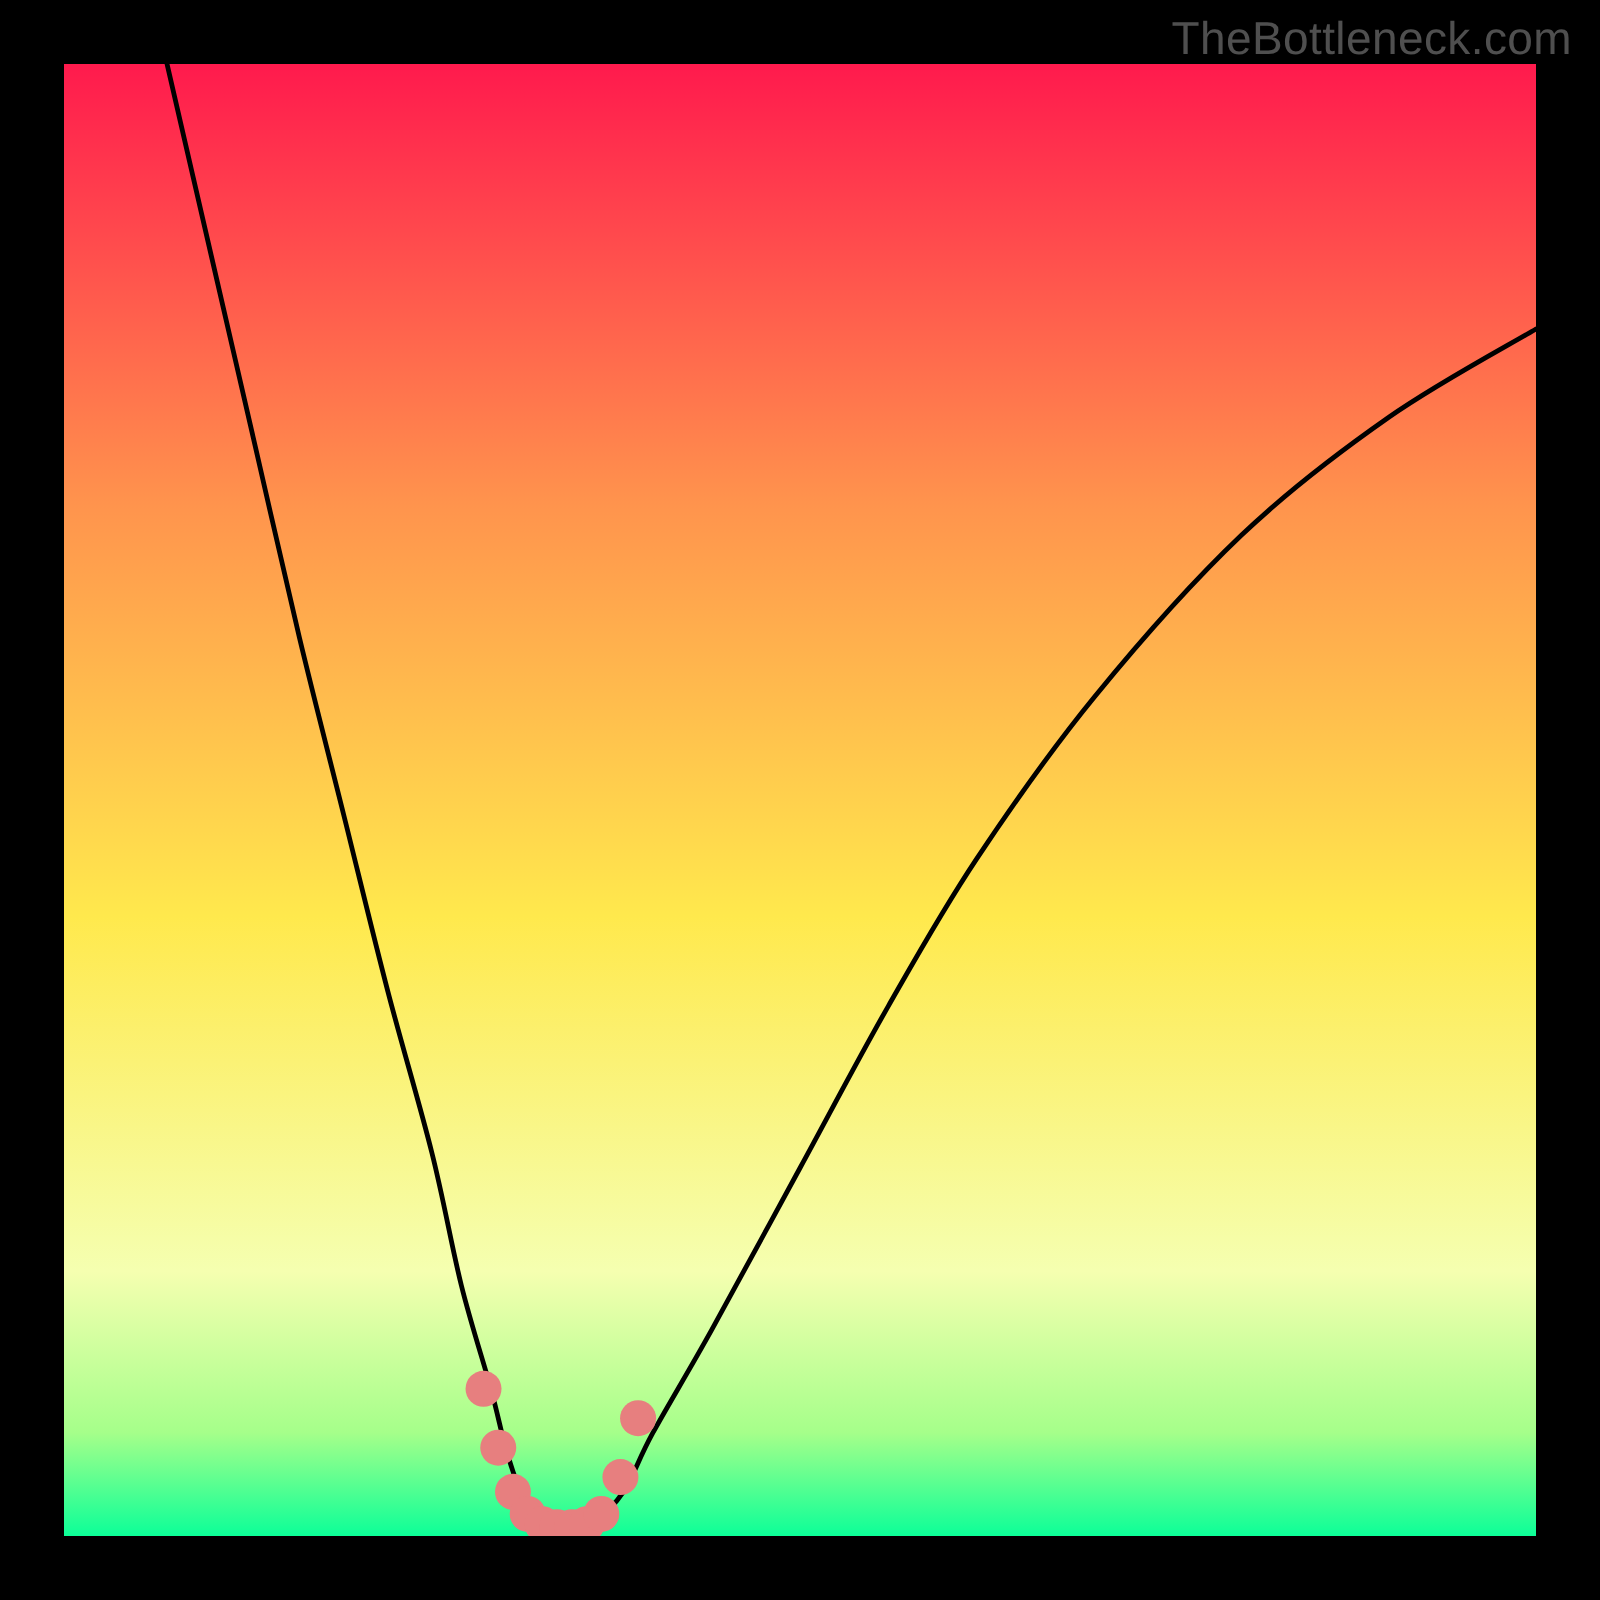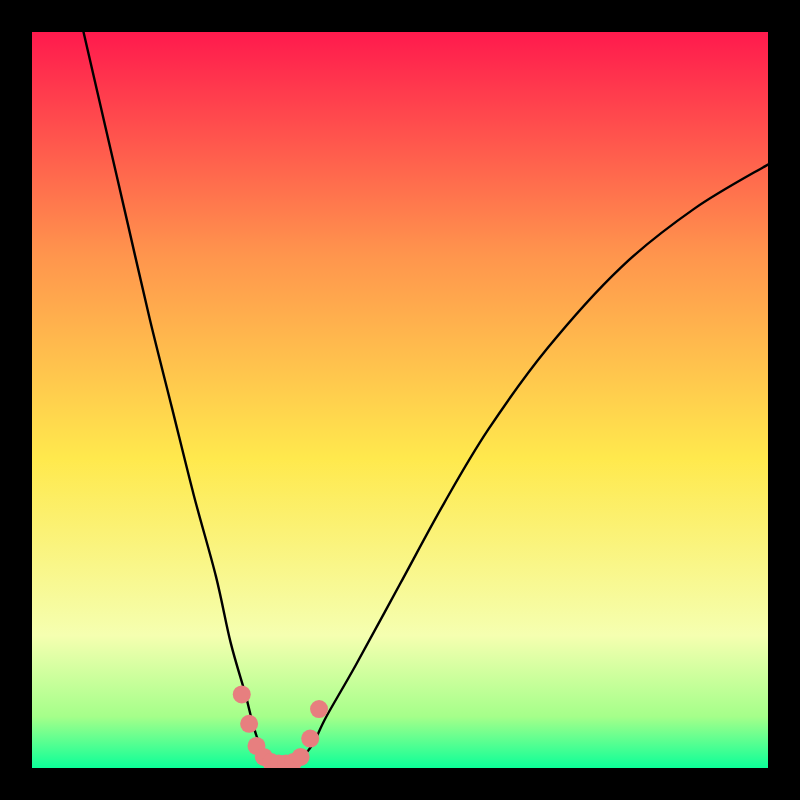--- a/index.html
+++ b/index.html
@@ -60,13 +60,14 @@
           <circle cx="239.20" cy="730.11" r="9" fill="#e77f7f"></circle>
           <circle cx="246.56" cy="731.58" r="9" fill="#e77f7f"></circle>
           <circle cx="253.92" cy="731.58" r="9" fill="#e77f7f"></circle>
           <circle cx="261.28" cy="730.11" r="9" fill="#e77f7f"></circle>
           <circle cx="268.64" cy="724.96" r="9" fill="#e77f7f"></circle>
           <circle cx="278.21" cy="706.56" r="9" fill="#e77f7f"></circle>
           <circle cx="287.04" cy="677.12" r="9" fill="#e77f7f"></circle>
         </g>
     </svg>
   </div>
+  <div class="watermark">TheBottleneck.com</div>
 </div>
 
 </body></html>

